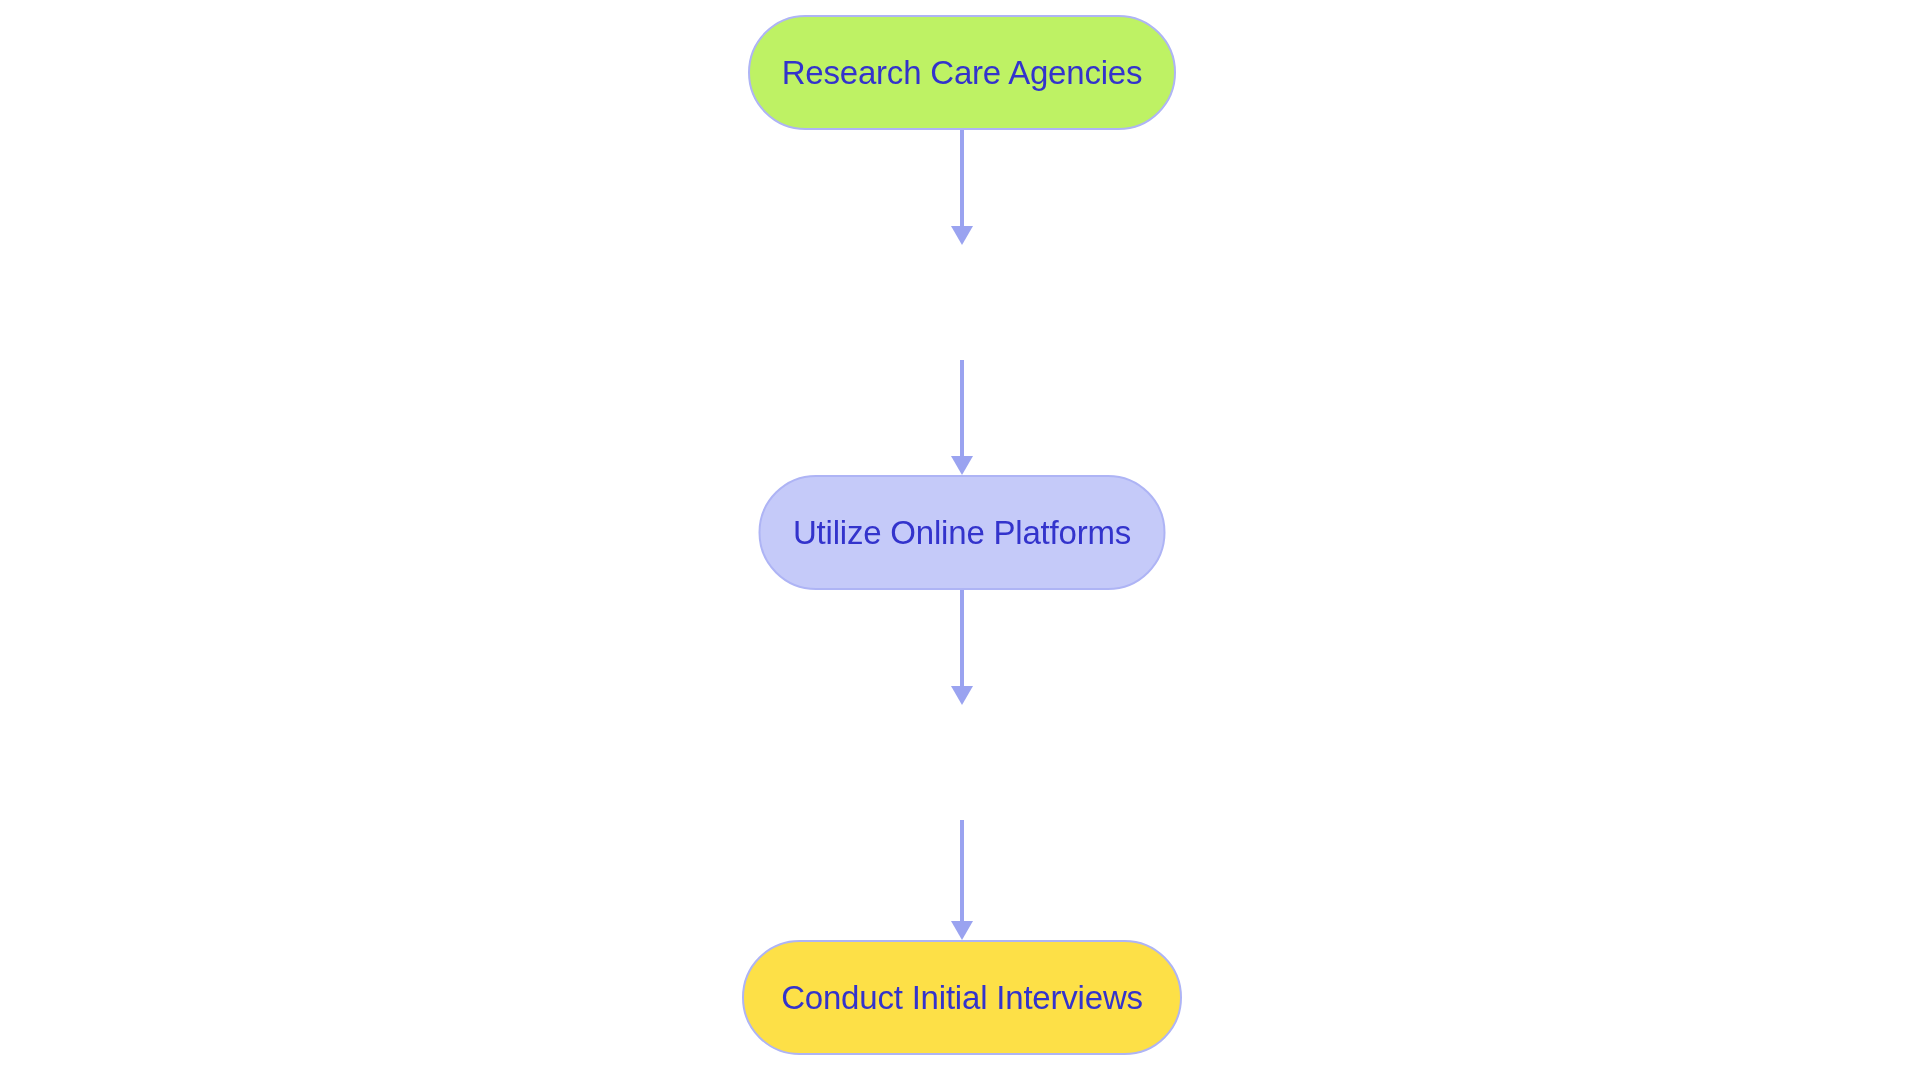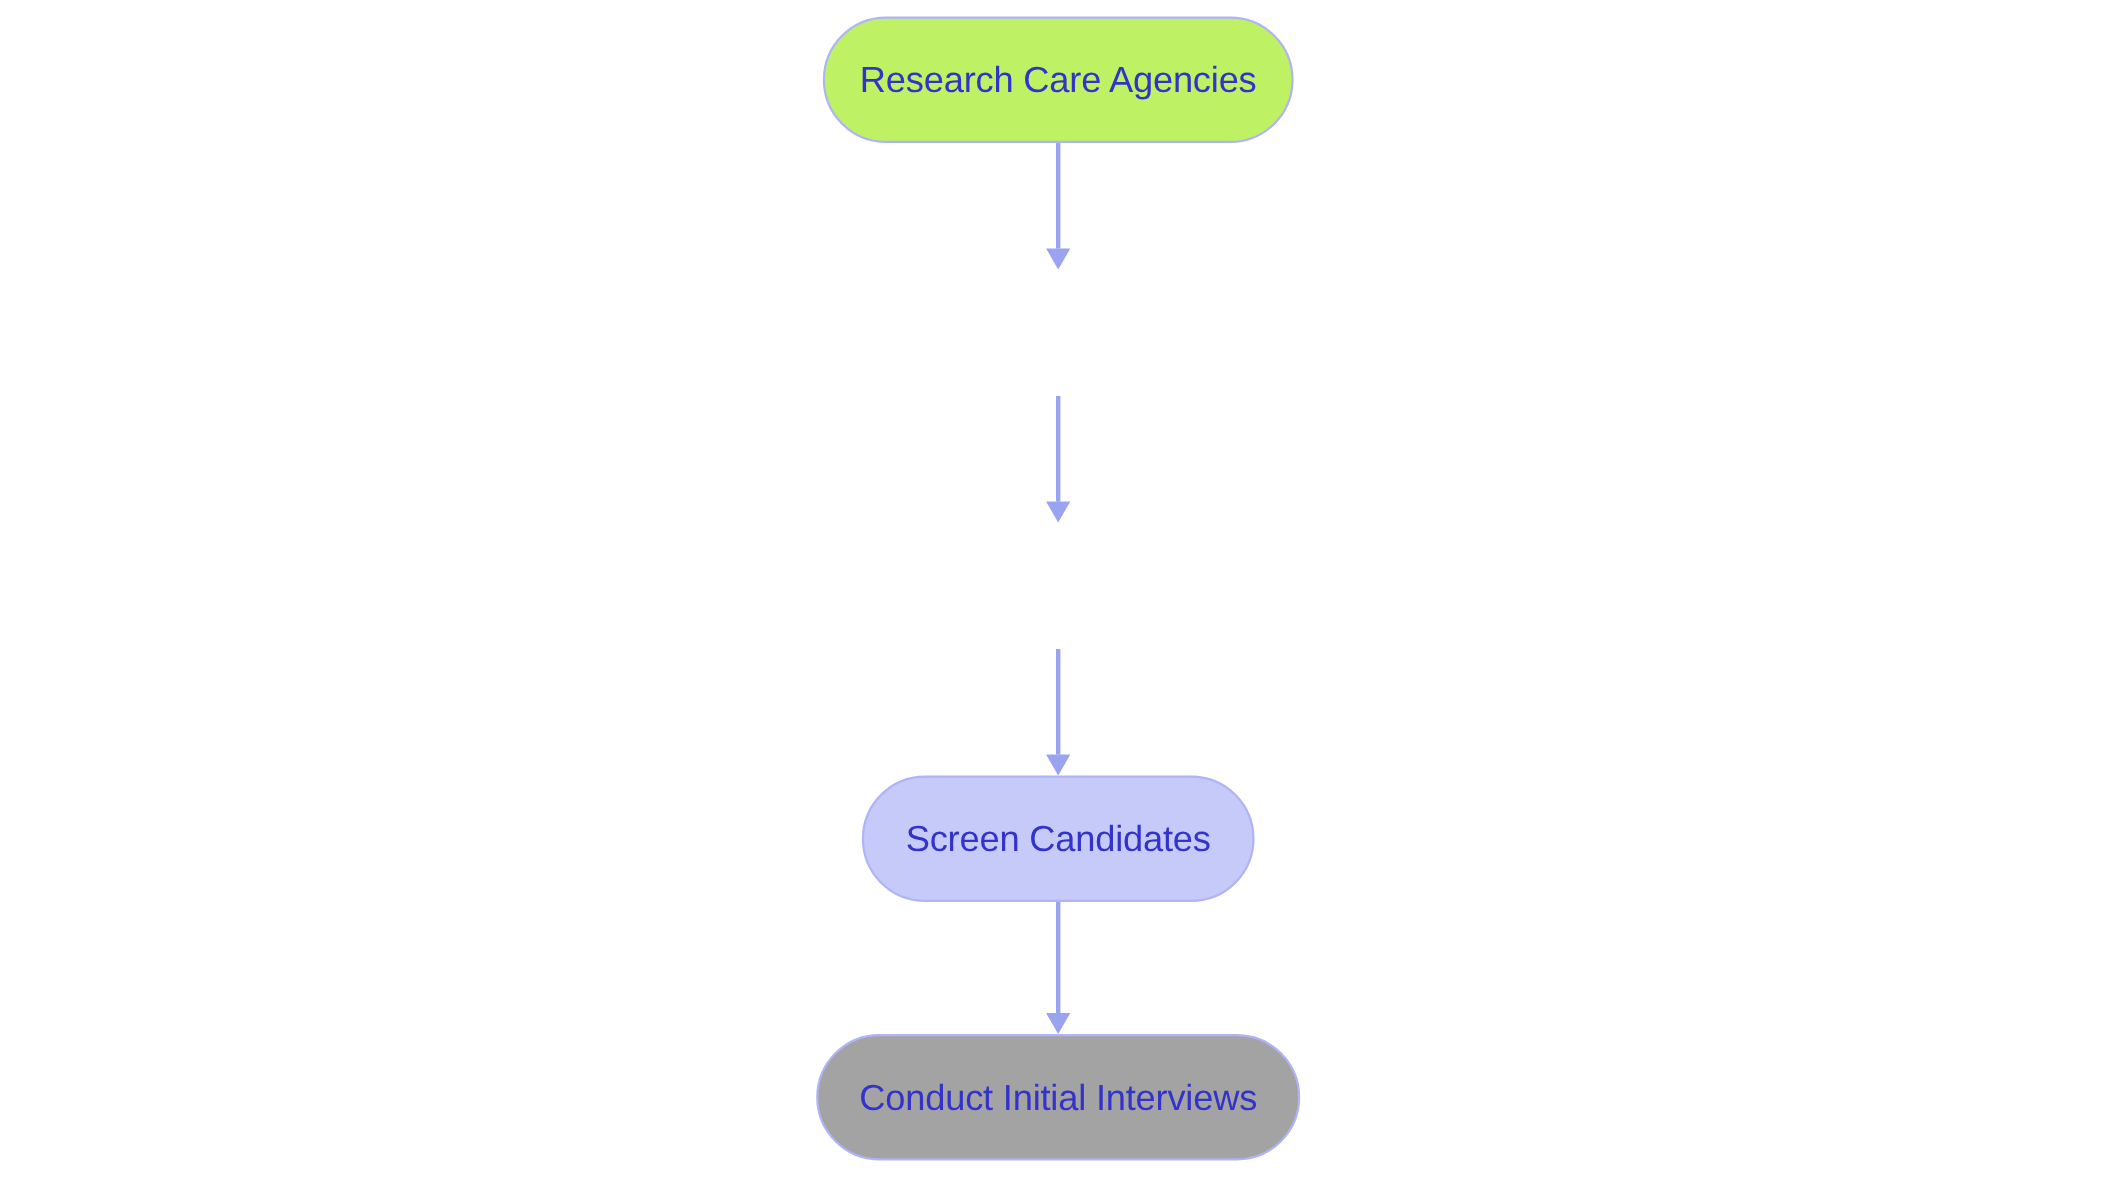--- a/index.html
+++ b/index.html
@@ -83,20 +83,20 @@
     <div class="edge-arrowhead" style="border-left-width: 11px; border-right-width: 11px; border-top-width: 19px; border-top-color: rgb(154, 163, 240);"></div>
   </div>
   <div class="flow-edge" style="left: 962px; top: 820px; height: 120px;">
     <div class="edge-line" style="width: 4px; height: 101px; background: rgb(154, 163, 240);"></div>
     <div class="edge-arrowhead" style="border-left-width: 11px; border-right-width: 11px; border-top-width: 19px; border-top-color: rgb(154, 163, 240);"></div>
   </div>
 
   <div class="flow-node" style="left: 962px; top: 15px; width: 428px; height: 115px; background: #bef264; border-color: rgb(174, 180, 245);">
     <span class="flow-node-label" style="color: rgb(51, 51, 204); font-size: 33px;">Research Care Agencies</span>
   </div>
-  <div class="flow-node" style="left: 962px; top: 705px; width: 357px; height: 115px; background: rgb(197, 202, 249); border-color: rgb(174, 180, 245);">
-    <span class="flow-node-label" style="color: rgb(51, 51, 204); font-size: 33px;">Screen Candidates</span>
+  <div class="flow-node" style="left: 962px; top: 475px; width: 407px; height: 115px; background: rgb(197, 202, 249); border-color: rgb(174, 180, 245);">
+    <span class="flow-node-label" style="color: rgb(51, 51, 204); font-size: 33px;">Utilize Online Platforms</span>
   </div>
-  <div class="flow-node" style="left: 962px; top: 940px; width: 440px; height: 115px; background: #a3a3a3; border-color: rgb(174, 180, 245);">
+  <div class="flow-node" style="left: 962px; top: 940px; width: 440px; height: 115px; background: #fde047; border-color: rgb(174, 180, 245);">
     <span class="flow-node-label" style="color: rgb(51, 51, 204); font-size: 33px;">Conduct Initial Interviews</span>
   </div>
 
 </div>
 
 </body></html>

